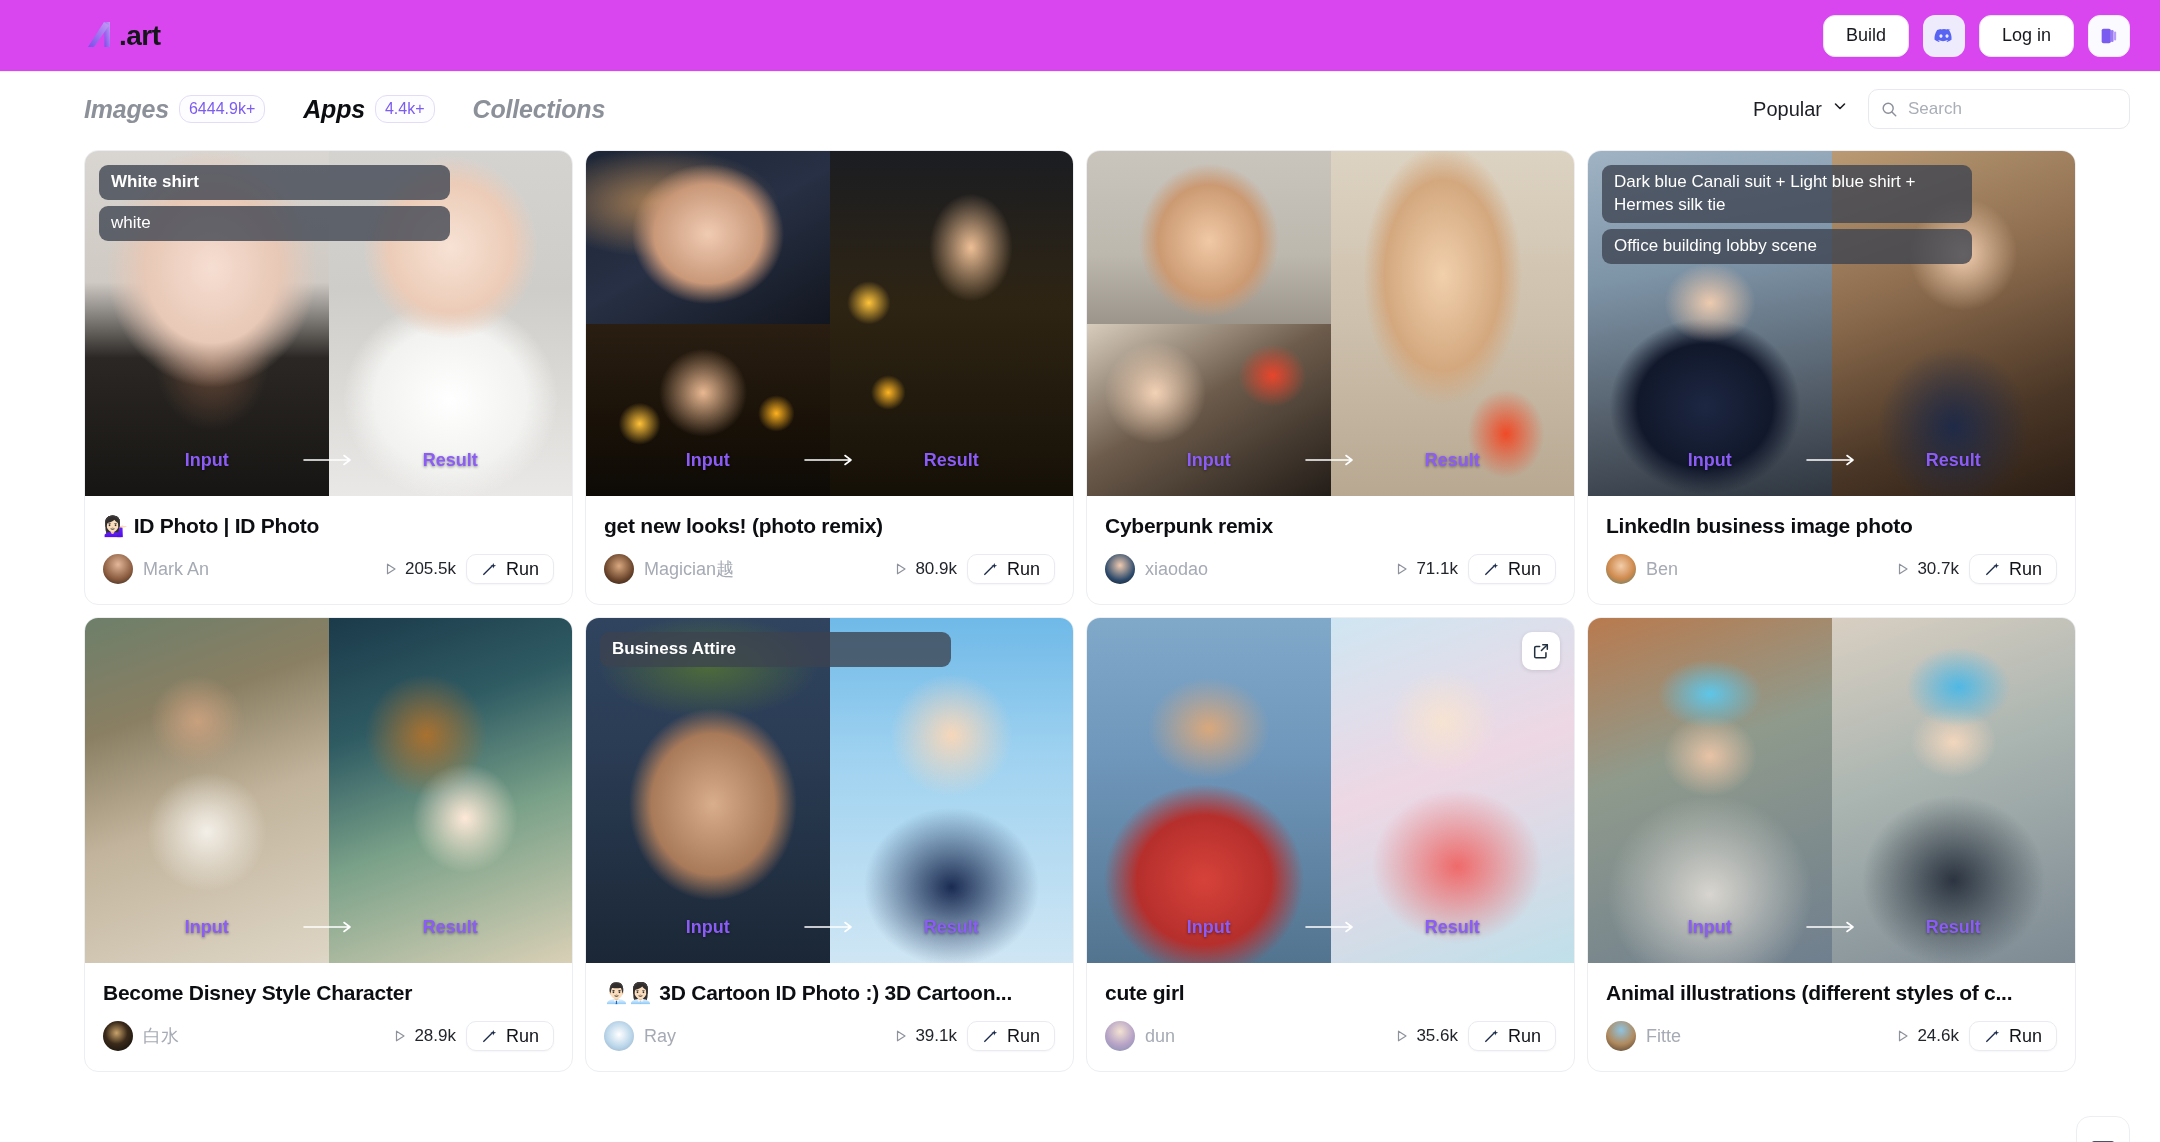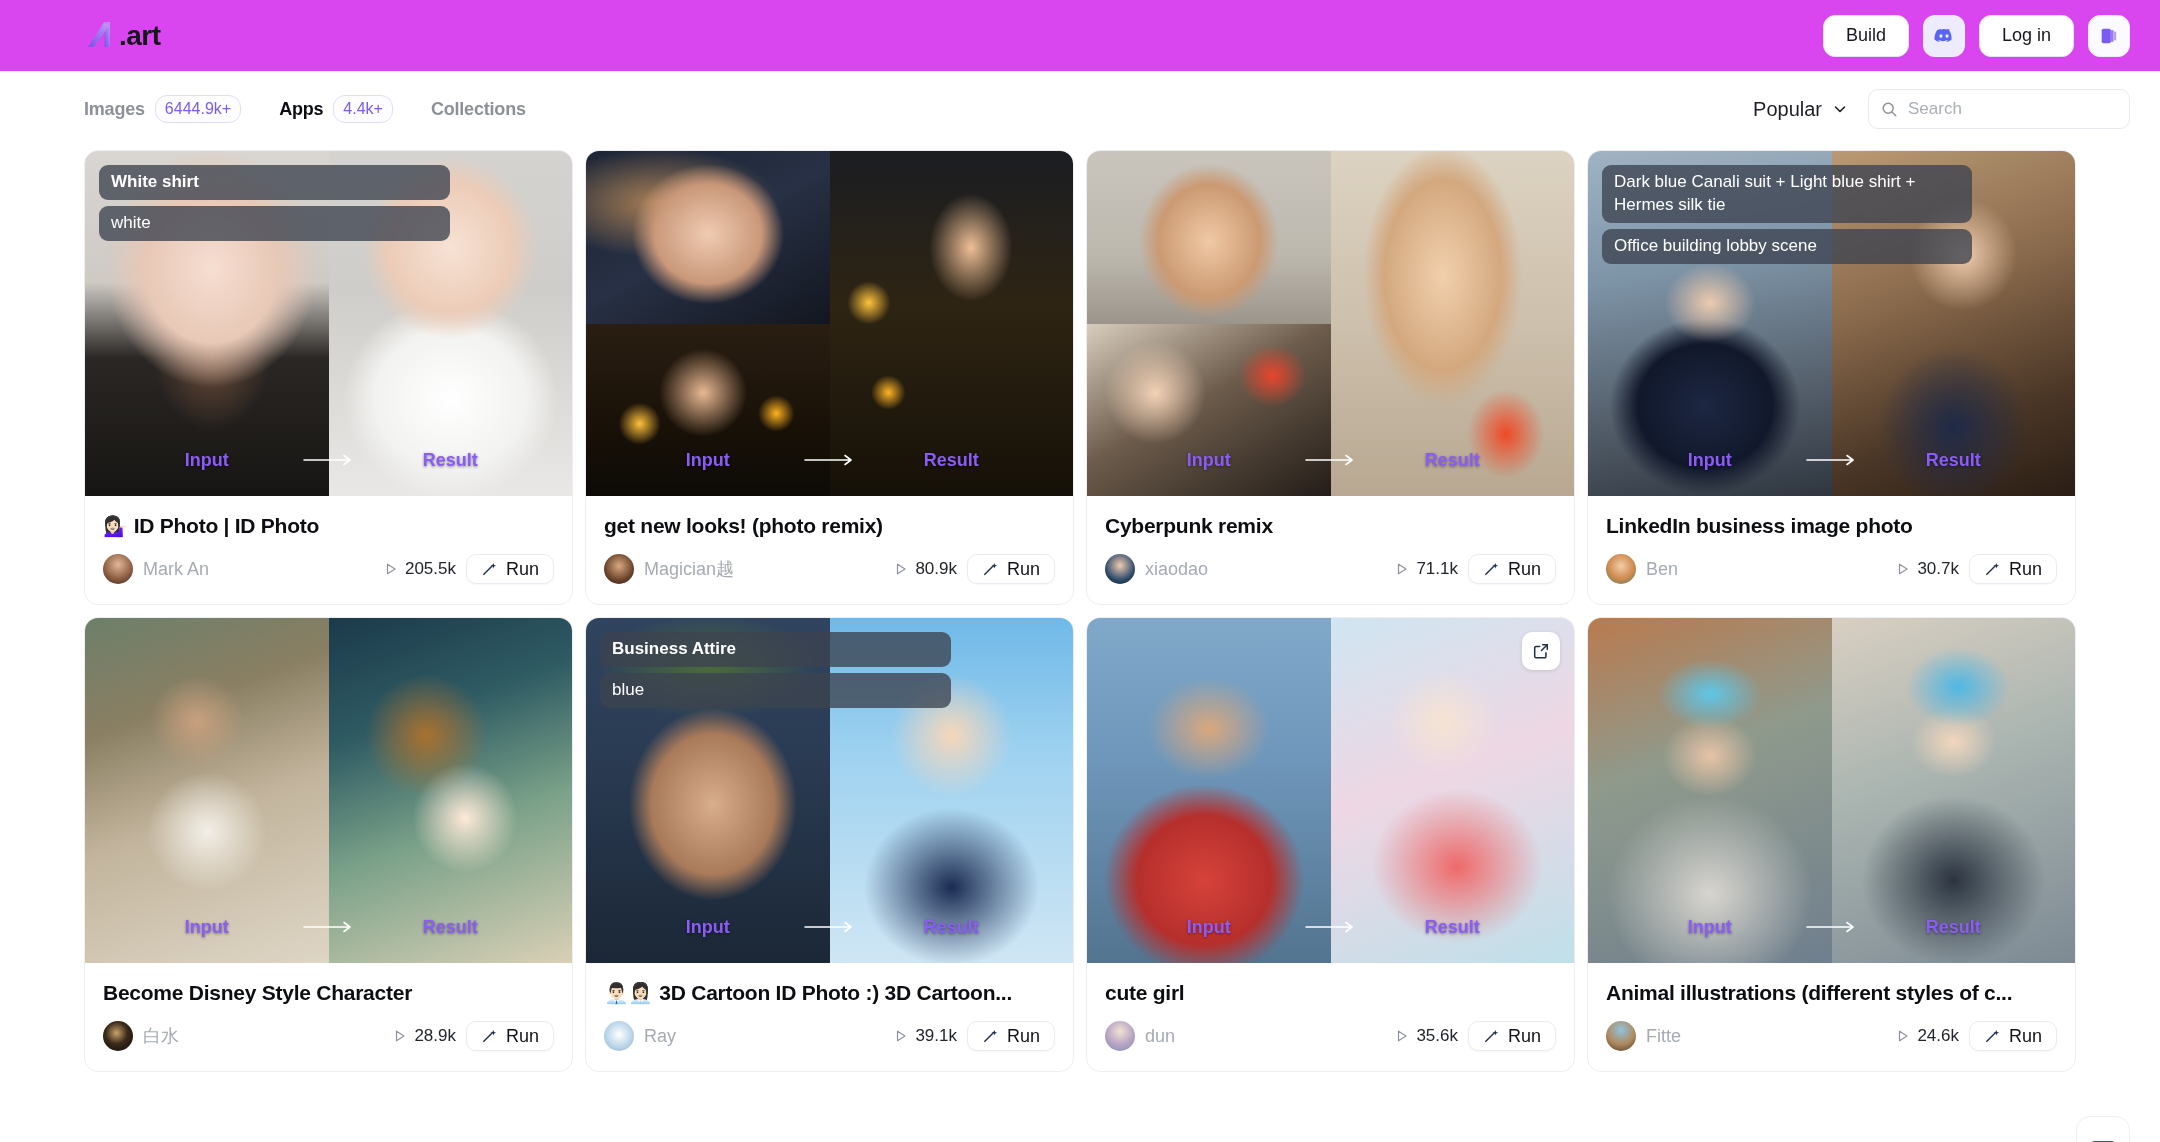--- a/index.html
+++ b/index.html
@@ -51,33 +51,33 @@
 
   
   .navrow {
     height: 74px;
     display: flex; align-items: center; justify-content: space-between;
     padding: 0 30px 0 84px;
     background: #fff;
   }
   .navtabs { display: flex; align-items: center; gap: 38px; }
   .navtab { display: flex; align-items: center; gap: 10px; cursor: pointer; }
-  .navtab .lbl { font-size: 18px; font-weight: 600; color: #8c9099; letter-spacing: -0.2px; }
+  .navtab .lbl { font-size: 25px; font-weight: 600; color: #8c9099; letter-spacing: -0.2px; font-style: italic; }
   .navtab.active .lbl { color: #0b0d10; font-weight: 700; }
   .pill-count {
     border: 1px solid #e3dcf7;
     border-radius: 12px;
     padding: 2px 9px 3px;
     font-size: 16px; color: #7b5cf0;
     background: #fdfcff;
     line-height: 1.35;
   }
   .nav-right { display: flex; align-items: center; gap: 20px; }
   .sortsel {
-    display: flex; align-items: center; gap: 10px;
+    display: flex; gap: 10px;
     font-size: 20px; color: #1d1f25; cursor: pointer;
   }
   .searchbox {
     width: 262px; height: 40px;
     border: 1px solid #e7e9ee;
     border-radius: 10px;
     display: flex; align-items: center; gap: 10px;
     padding: 16px 12px;
     background: #fff;
     cursor: text;
@@ -520,21 +520,20 @@
              radial-gradient(ellipse 60% 20% at 50% 14%, #4d6b3a 0%, rgba(77,107,58,0) 75%),
              linear-gradient(180deg, #30445f 0%, #2b3d55 35%, #1b2736 100%);">
       </div>
       <div class="half right" style="background:
              radial-gradient(ellipse 34% 24% at 50% 34%, #f6d7ba 0%, rgba(246,215,186,0) 74%),
              radial-gradient(ellipse 44% 28% at 50% 78%, #1a2b52 0%, rgba(26,43,82,0) 82%),
              linear-gradient(180deg, #6fb9e8 0%, #9fd2f0 40%, #cfe6f4 100%);">
       </div>
       <div class="tags">
         <div class="tag strong">Business Attire</div>
-        <div class="tag">blue</div>
       </div>
       <div class="bottombar">
         <div class="seg">Input</div>
         <div class="seg">Result</div>
         <svg class="arrowmid" width="54" height="12" viewBox="0 0 54 12">
           <path d="M2 6 H48 M42 1.5 L48 6 L42 10.5" stroke="#fff" stroke-width="1.6" fill="none" stroke-linecap="round" stroke-linejoin="round"></path>
         </svg>
       </div>
     </div>
     <div class="meta">

